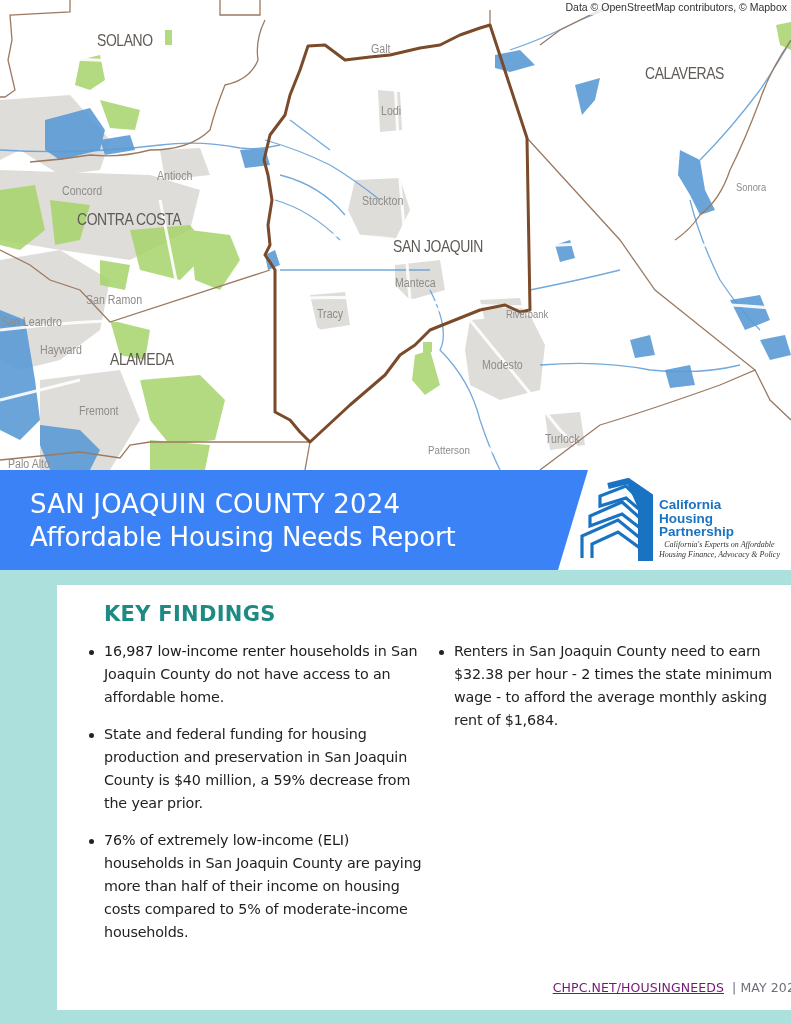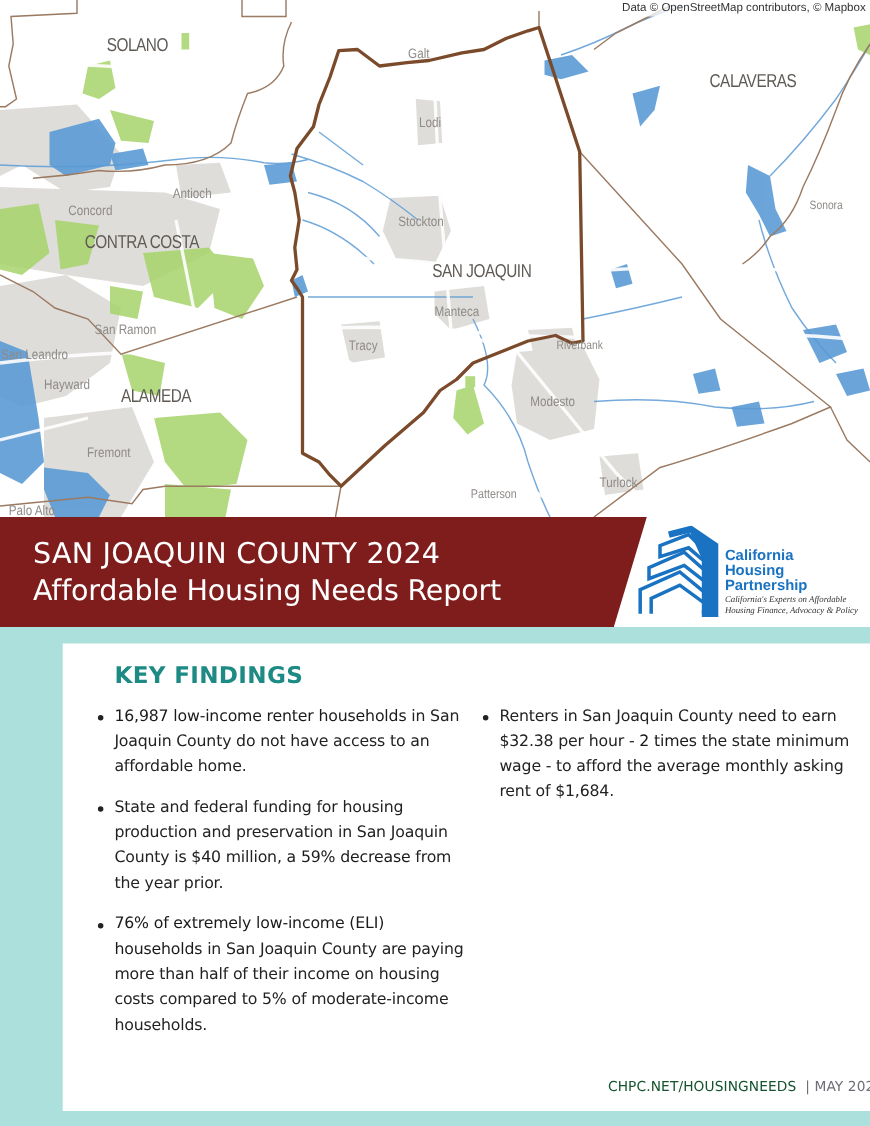--- a/index.html
+++ b/index.html
@@ -8,41 +8,41 @@
 
   
   .map { position: absolute; left: 0; top: 0; width: 791px; height: 470px; background: #ffffff; overflow: hidden; }
   .map svg { position: absolute; left: 0; top: 0; }
   .map-label { position: absolute; font-family: "Liberation Sans", sans-serif; color: #6f6a64; white-space: nowrap; transform-origin: left top; }
   .map-label.county { font-size: 17px; letter-spacing: -0.5px; color: #5f5a55; transform: scaleX(0.82); }
   .map-label.city { font-size: 12.5px; color: #8f8b88; transform: scaleX(0.85); }
   .attribution { position: absolute; right: 0; top: 0; background: rgba(255,255,255,0.75); padding: 1px 4px 2px 5px; font-family: "Liberation Sans", sans-serif; font-size: 10.5px; color: #333; }
 
   
-  .banner { position: absolute; left: 0; top: 470px; width: 731px; height: 100px; background: #7f1d1d; }
+  .banner { position: absolute; left: 0; top: 470px; width: 731px; height: 100px; background: #3b82f6; }
   .banner-title { position: absolute; left: 30px; top: 18px; color: #ffffff; font-family: "DejaVu Sans", sans-serif; }
   .banner-line1 { font-size: 26px; line-height: 33px; letter-spacing: 0.2px; font-weight: normal; display: block; }
   .banner-line2 { font-size: 26px; line-height: 33px; letter-spacing: -0.2px; display: block; }
   .logo-panel { position: absolute; left: 558px; top: 470px; width: 233px; height: 100px; background: #ffffff; clip-path: polygon(30px 0, 233px 0, 233px 100px, 0 100px); }
   .logo-mark { position: absolute; left: 578px; top: 478px; }
   .logo-text { position: absolute; left: 659px; top: 498px; }
   .logo-name { display: block; font-family: "Liberation Sans", sans-serif; font-weight: bold; color: #1a73c2; font-size: 13.5px; line-height: 13.5px; }
-  .logo-tag { display: block; font-family: "Liberation Serif", serif; font-style: italic; color: #333; font-size: 8px; line-height: 9px; margin-top: 1px; white-space: nowrap; }
+  .logo-tag { display: block; font-family: "Liberation Serif", serif; font-style: italic; color: #333; font-size: 8px; line-height: 9px; margin-top: 1px; white-space: nowrap; text-align: center; }
 
   
   .card { position: absolute; left: 15px; top: 585px; width: 761px; height: 425px; background: #ffffff; margin-left: 42px; }
   .findings-title { position: absolute; left: 47px; top: 17px; font-family: "DejaVu Sans", sans-serif; font-weight: bold; font-size: 21px; color: #1e8a84; letter-spacing: 0.3px; }
   .col { position: absolute; list-style: none; }
   .col.left { left: 32px; top: 55px; width: 335px; }
   .col.right { left: 382px; top: 55px; width: 340px; }
   .col li { position: relative; padding-left: 15px; font-family: "DejaVu Sans", sans-serif; font-size: 14.3px; line-height: 23px; color: #222; margin-bottom: 14px; letter-spacing: -0.15px; }
   .col li::before { content: ""; position: absolute; left: 0; top: 10px; width: 5px; height: 5px; border-radius: 50%; background: #222; }
   .col li b { font-weight: normal; color: #1a1a1a; }
   .footer { position: absolute; right: 15px; top: 395px; font-family: "DejaVu Sans", sans-serif; font-size: 12.5px; color: #6f6e78; letter-spacing: 0.1px; }
-  .footer a { color: #14532d; }
+  .footer a { color: #701a75; text-decoration: underline; }
   .footer .sep { margin-left: 8px; }
 </style>
 </head>
 <body>
 
 <div class="map">
   <svg width="791" height="470" viewBox="0 0 791 470">
 
     <g fill="#dcdad6" opacity="0.9">
       <path d="M0 100 L70 95 L110 140 L100 170 L60 175 L20 150 L0 160 Z"></path>

